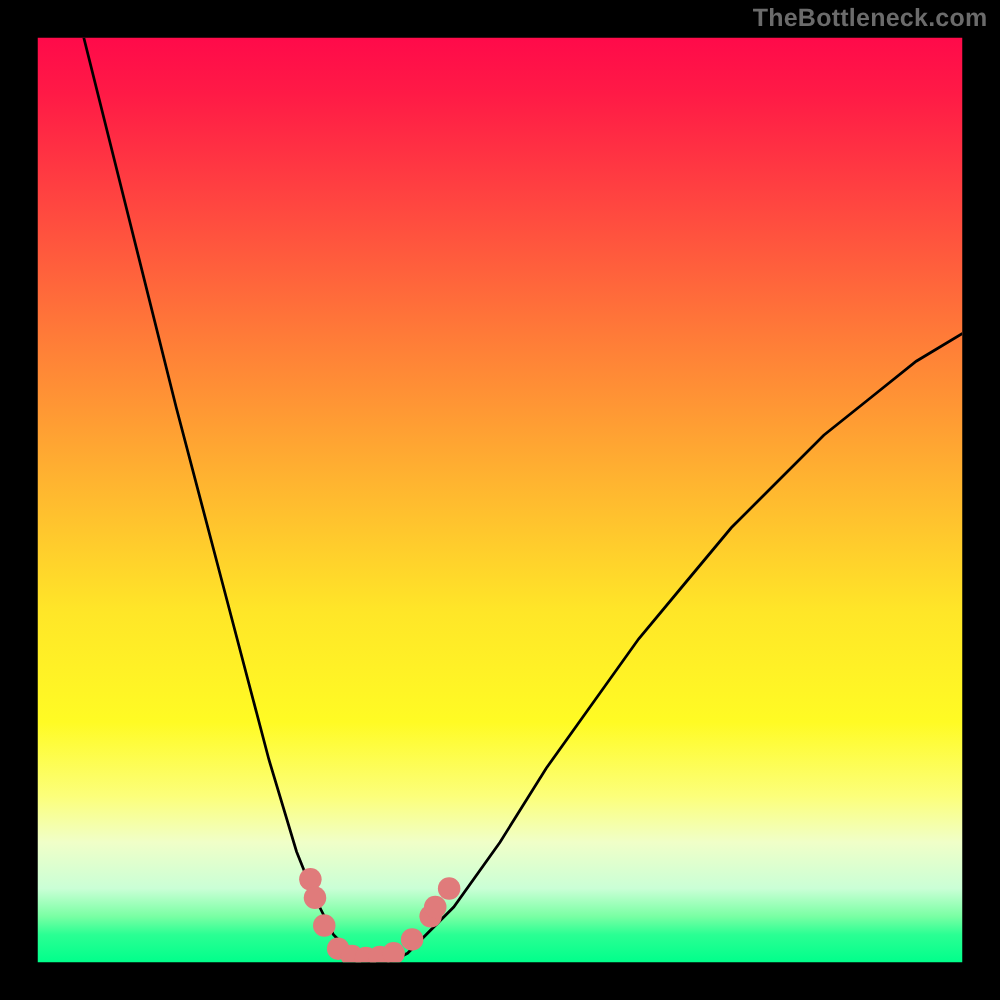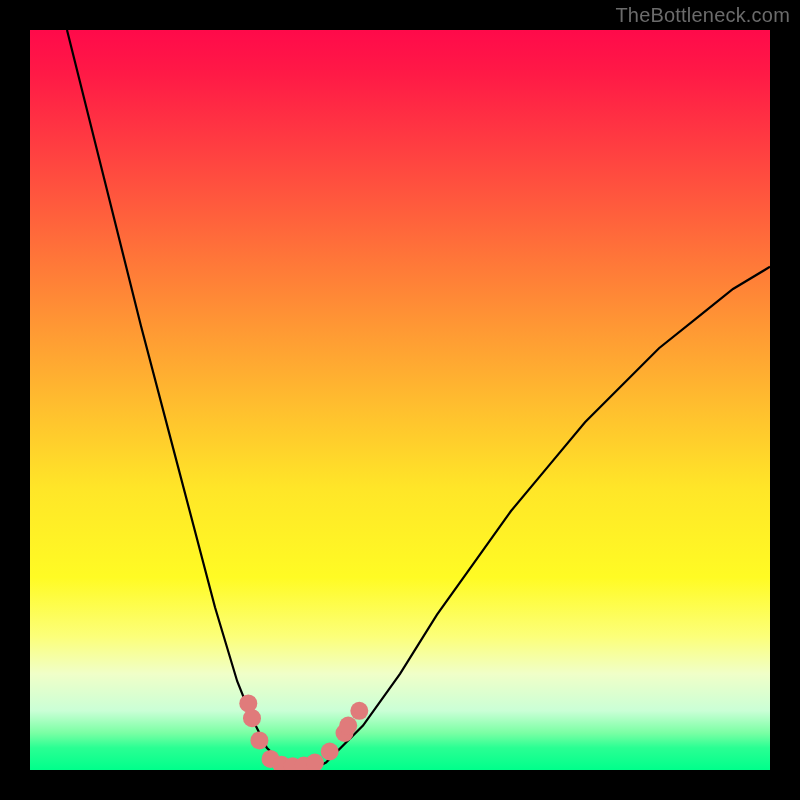--- a/index.html
+++ b/index.html
@@ -49,21 +49,21 @@
     inset: 0;
     width: 740px;
     height: 740px;
   }
   .watermark {
     position: absolute;
     top: 4px;
     right: 10px;
     color: #6b6b6b;
     font-size: 20px;
-    font-weight: 400;
+    font-weight: 700;
     letter-spacing: 0.2px;
   }
 </style>
 </head>
 <body>
 
 <div class="frame">
 
   <div class="plot">
     <div class="gradient-bg"></div>

